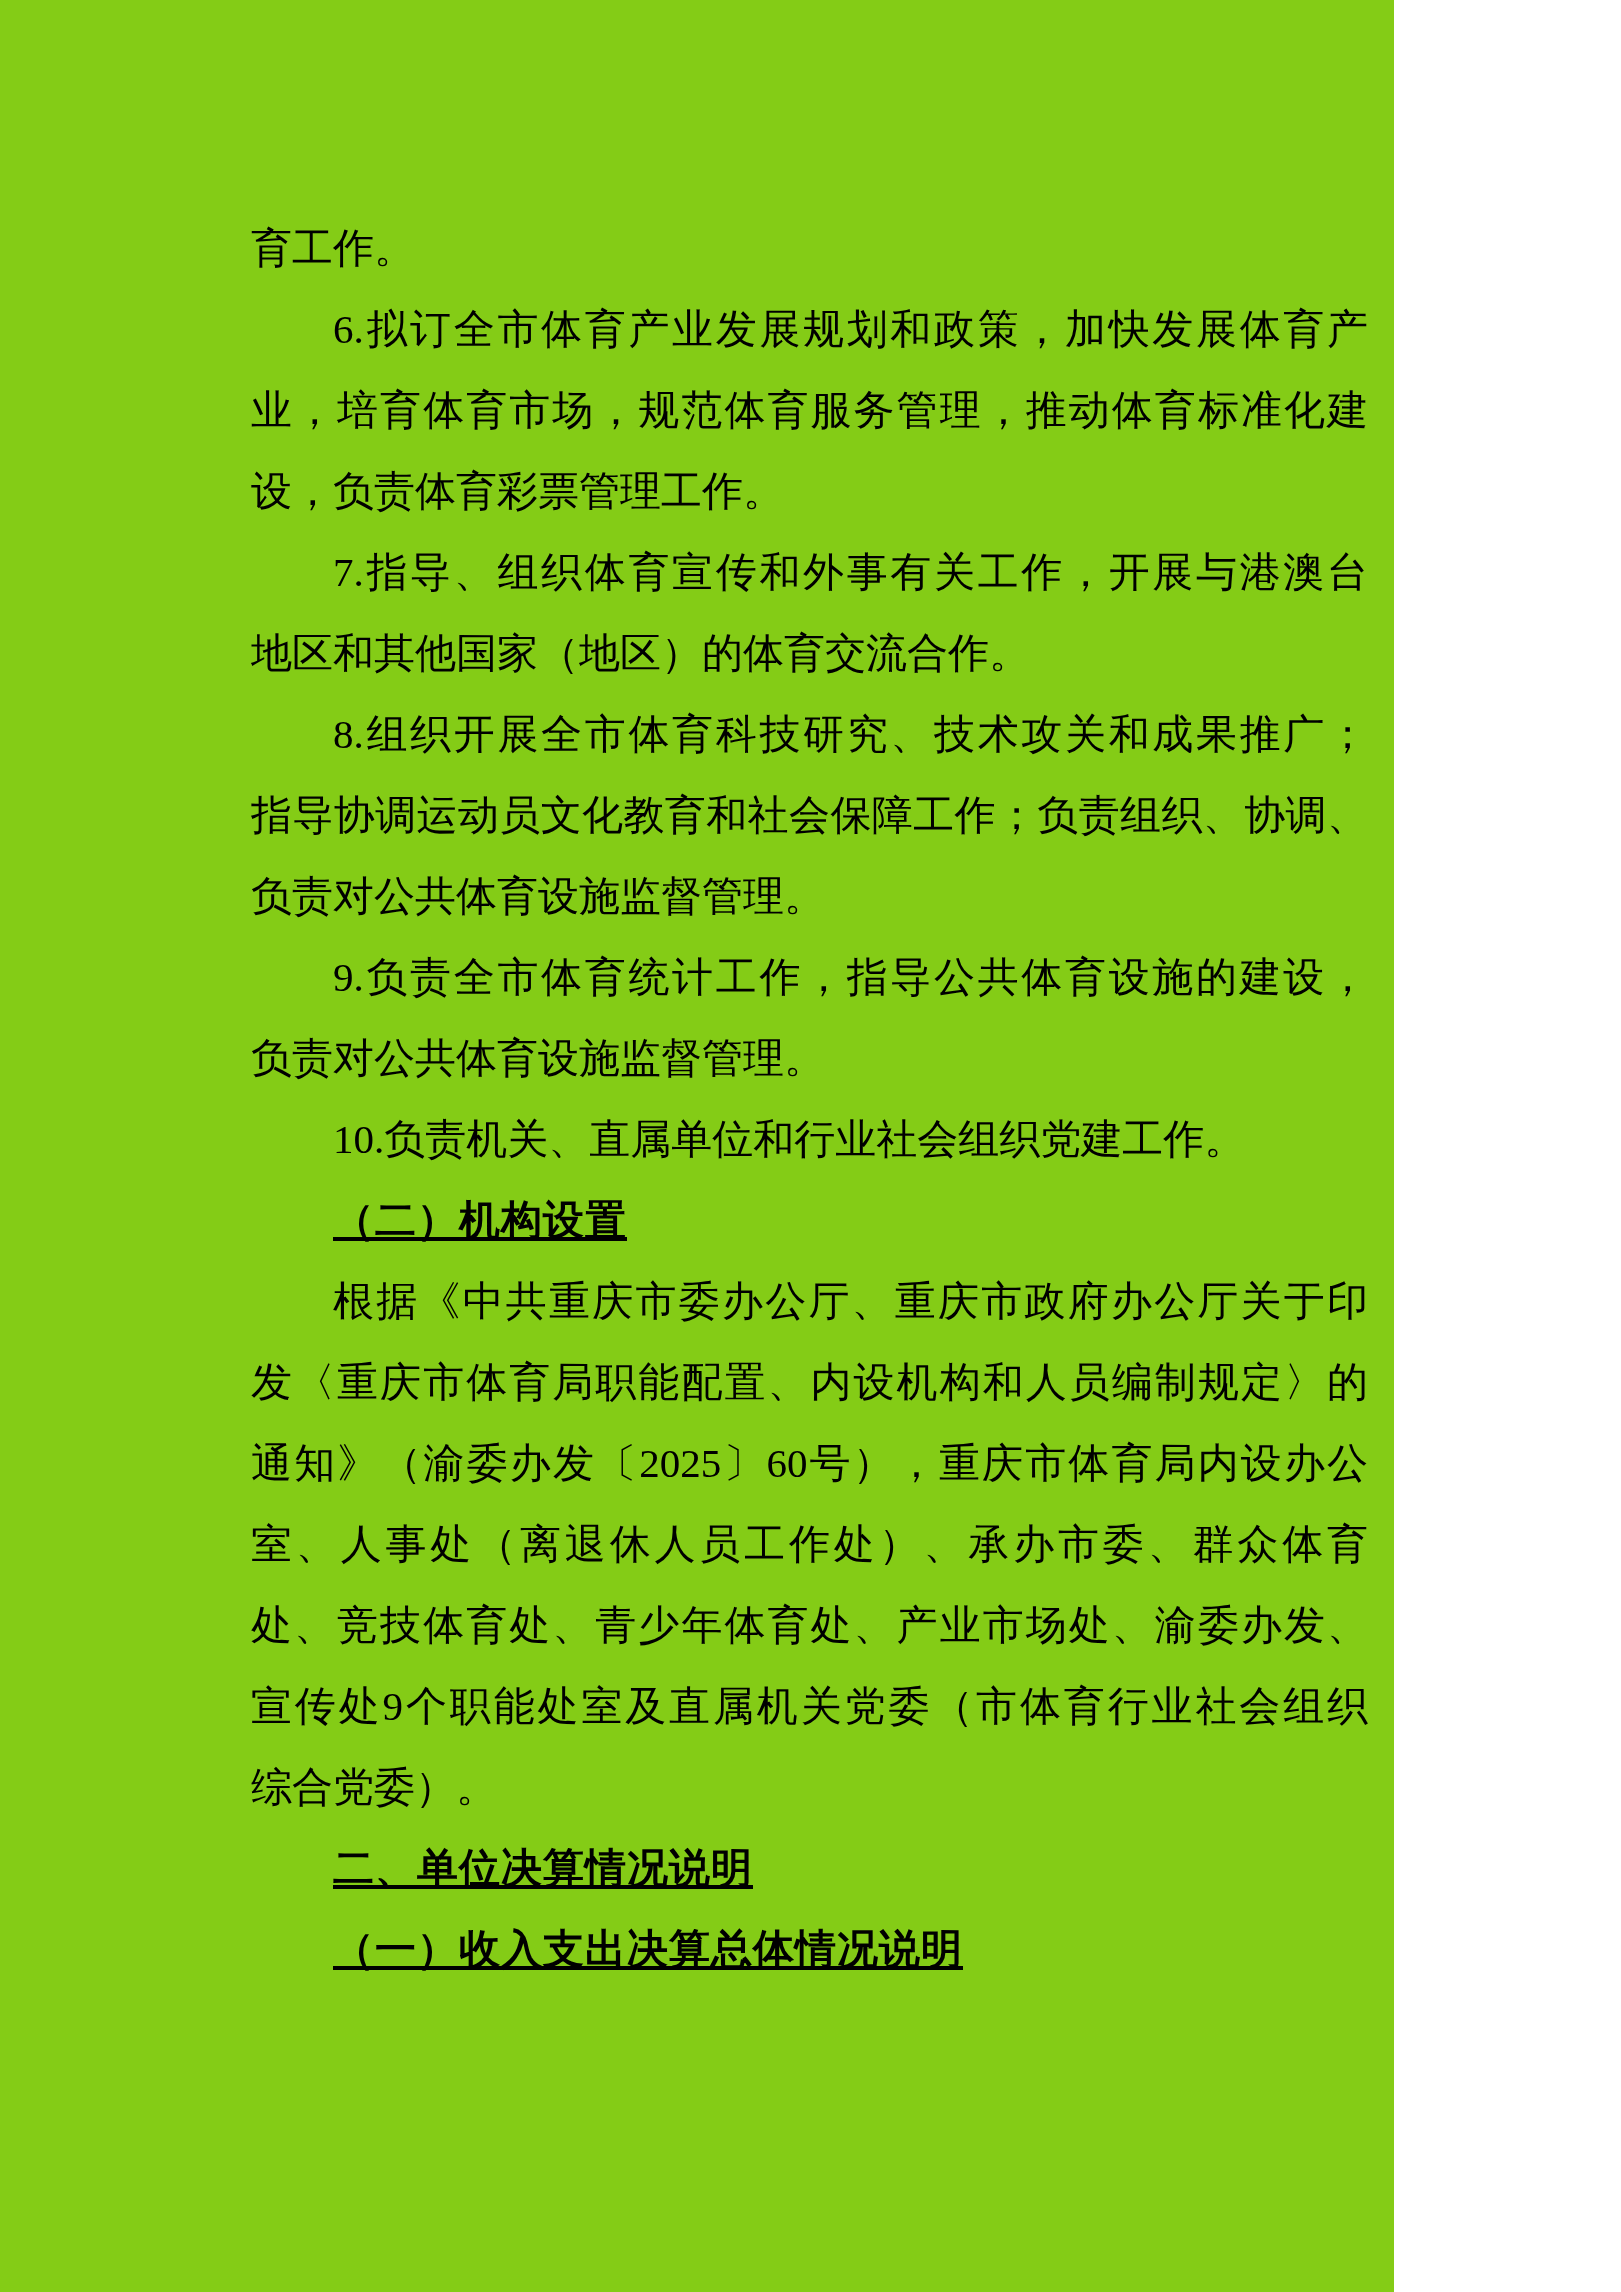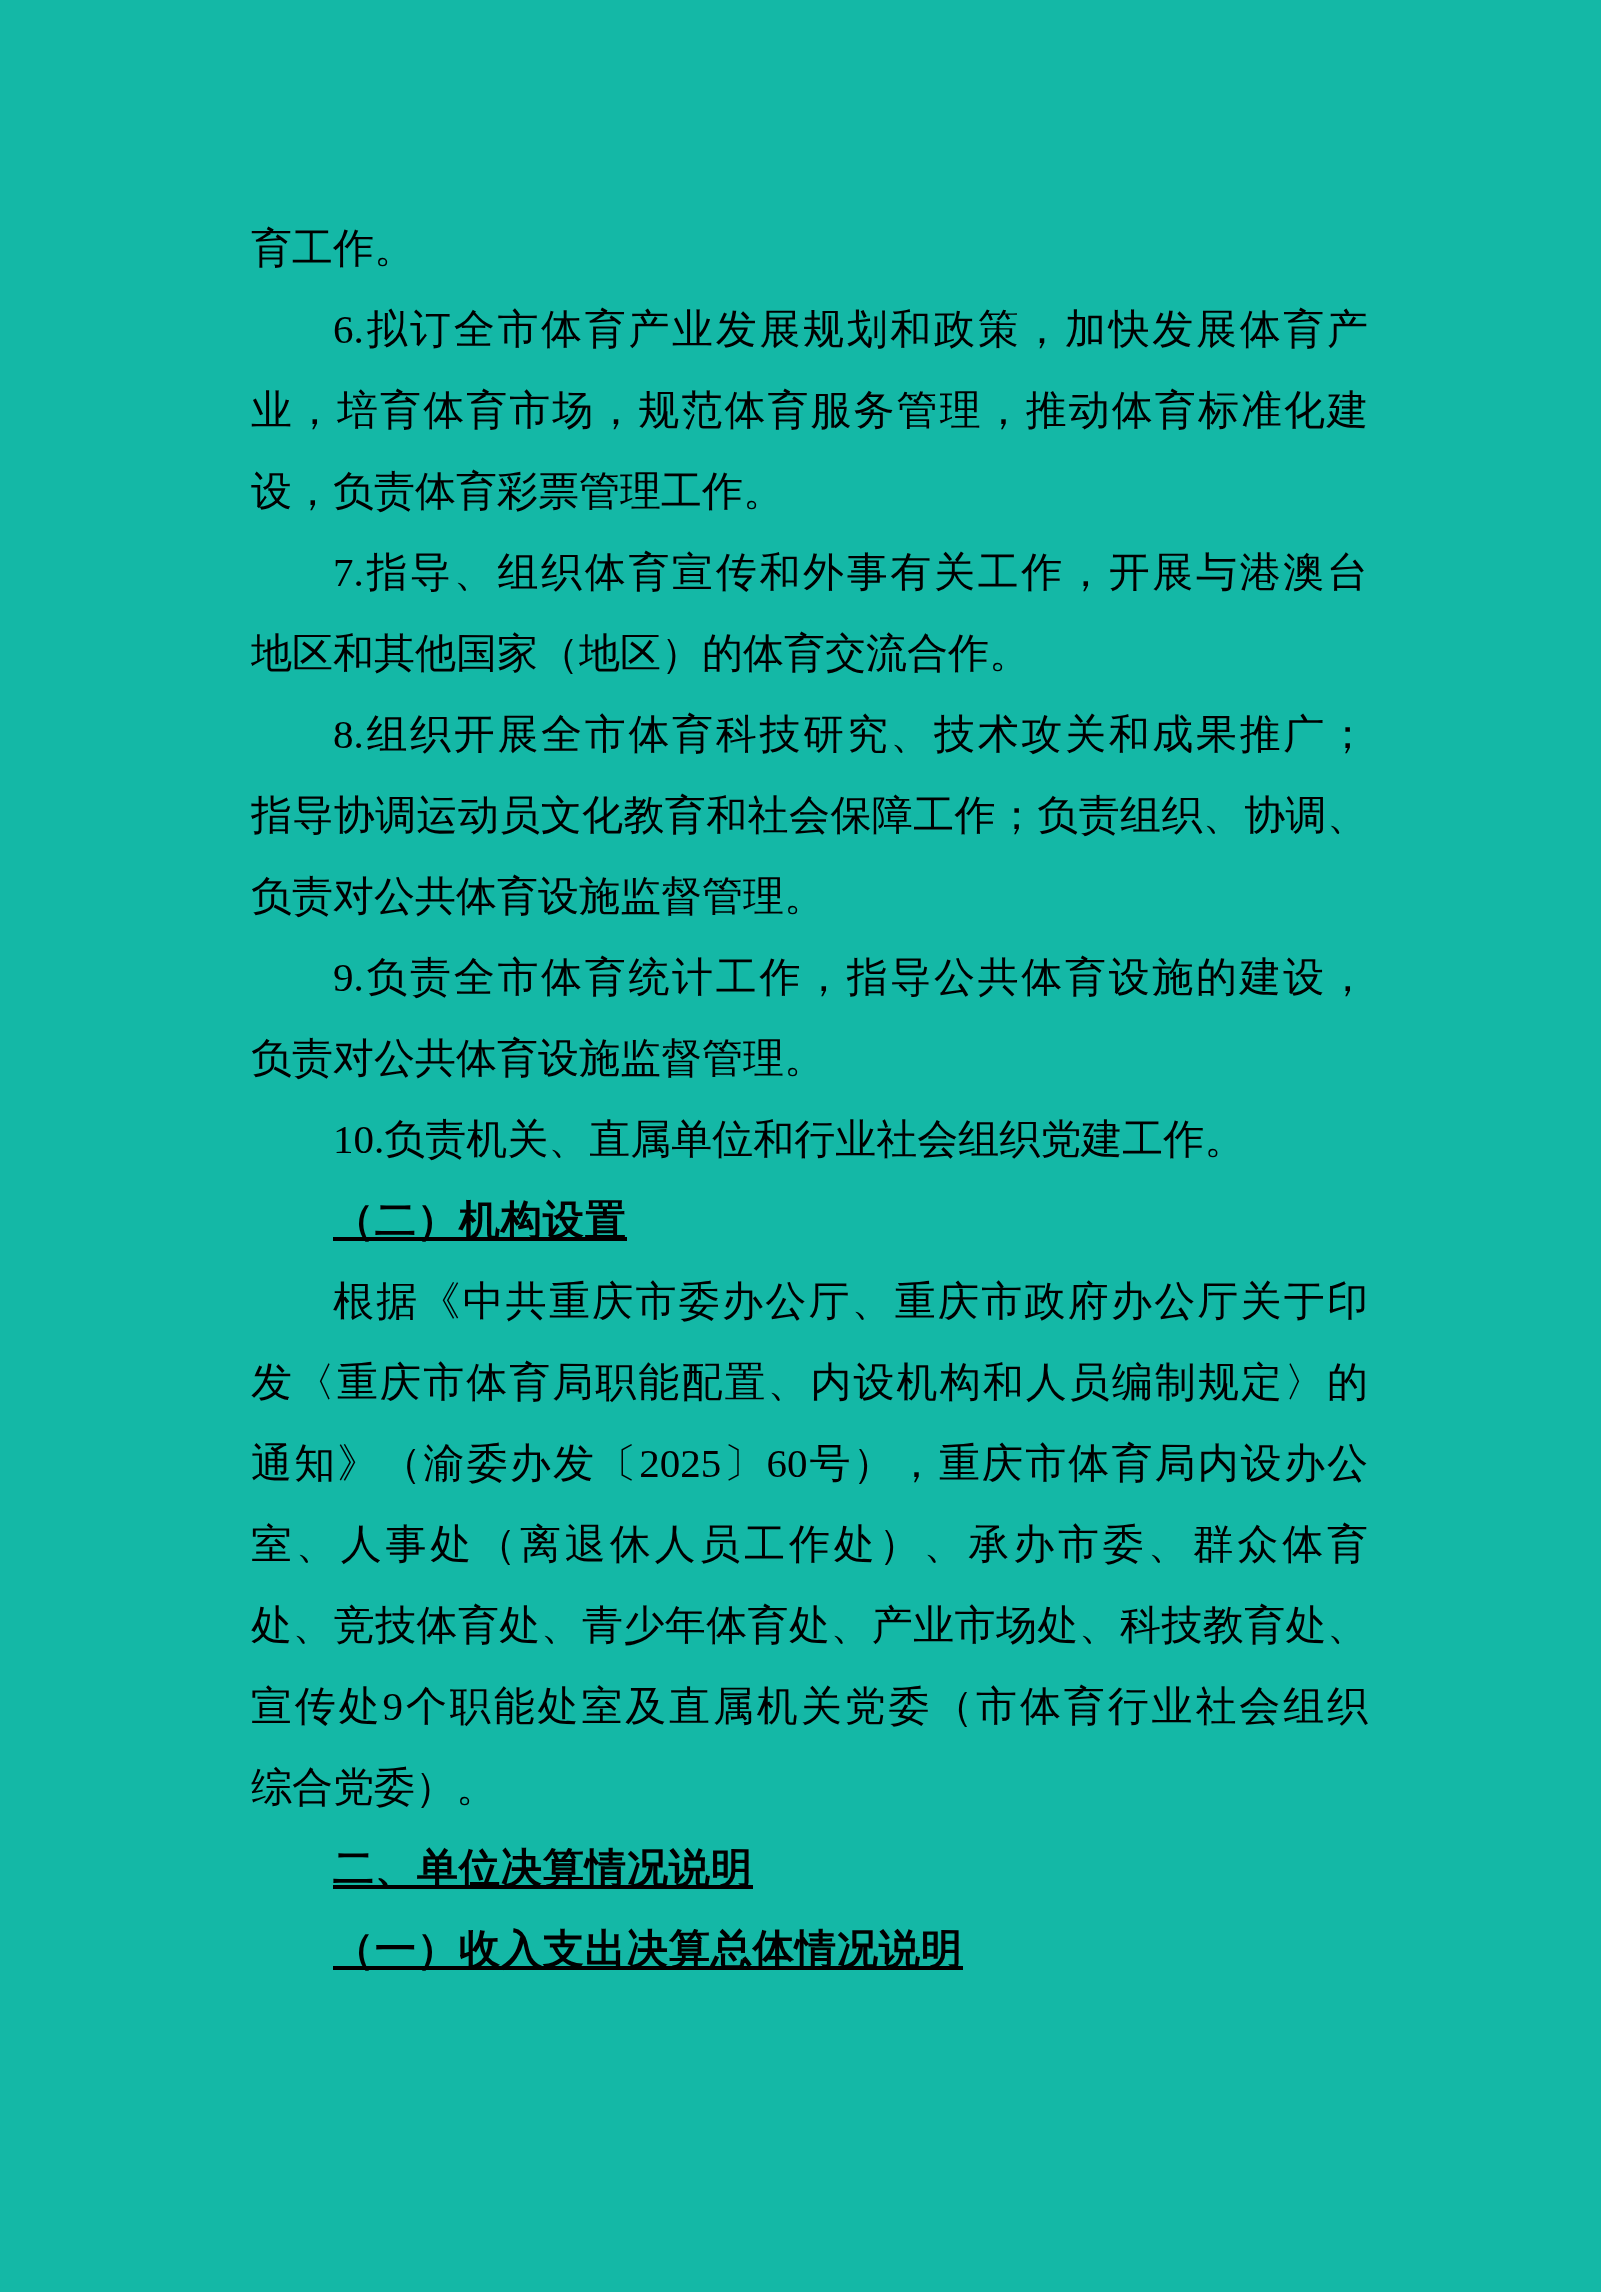--- a/index.html
+++ b/index.html
@@ -2,23 +2,23 @@
 <html><head>
   <meta charset="utf-8">
   <style>
     html, body {
       margin: 0;
       padding: 0;
       background: #ffffff;
     }
     .page {
       position: relative;
-      width: 1601px;
+      width: 1394px;
       height: 2293px;
-      background: #14b8a6;
+      background: #84cc16;
       color: #000000;
       overflow: hidden;
       font-family: "Liberation Serif", "DejaVu Serif", serif;
     }
     .content {
       position: absolute;
       left: 251px;
       top: 208px;
       width: 1117px;
     }
@@ -58,20 +58,20 @@
     <div class="line fill">指导协调运动员文化教育和社会保障工作；负责组织、协调、</div>
     <div class="line">负责对公共体育设施监督管理。</div>
     <div class="line indent fill">9.负责全市体育统计工作，指导公共体育设施的建设，</div>
     <div class="line">负责对公共体育设施监督管理。</div>
     <div class="line indent">10.负责机关、直属单位和行业社会组织党建工作。</div>
     <div class="line indent heading">（二）机构设置</div>
     <div class="line indent fill">根据《中共重庆市委办公厅、重庆市政府办公厅关于印</div>
     <div class="line fill">发〈重庆市体育局职能配置、内设机构和人员编制规定〉的</div>
     <div class="line fill">通知》（渝委办发〔2025〕60号），重庆市体育局内设办公</div>
     <div class="line fill">室、人事处（离退休人员工作处）、承办市委、群众体育</div>
-    <div class="line fill">处、竞技体育处、青少年体育处、产业市场处、科技教育处、</div>
+    <div class="line fill">处、竞技体育处、青少年体育处、产业市场处、渝委办发、</div>
     <div class="line fill">宣传处9个职能处室及直属机关党委（市体育行业社会组织</div>
     <div class="line">综合党委）。</div>
     <div class="line indent heading">二、单位决算情况说明</div>
     <div class="line indent heading">（一）收入支出决算总体情况说明</div>
   </div>
 </div>
 
 
 </body></html>

